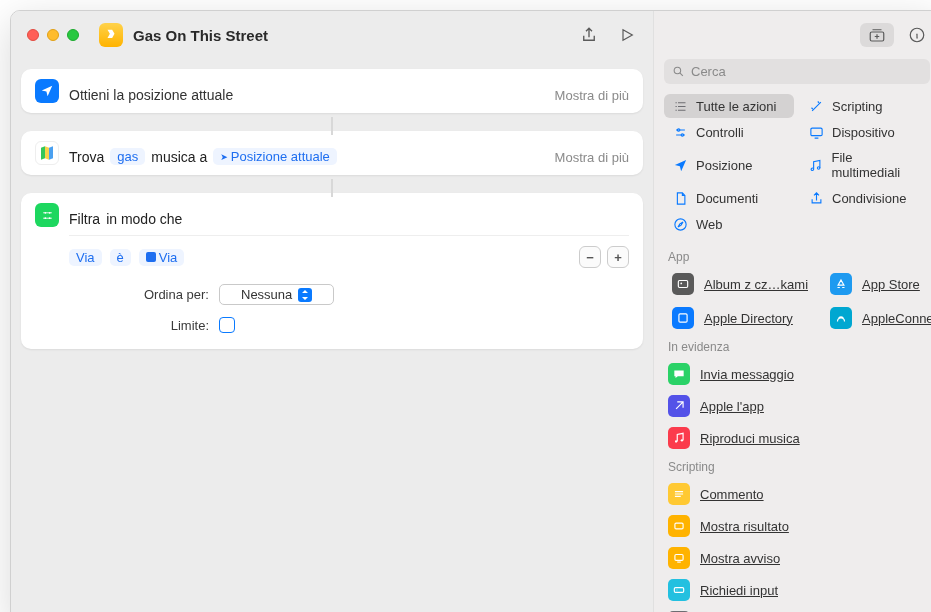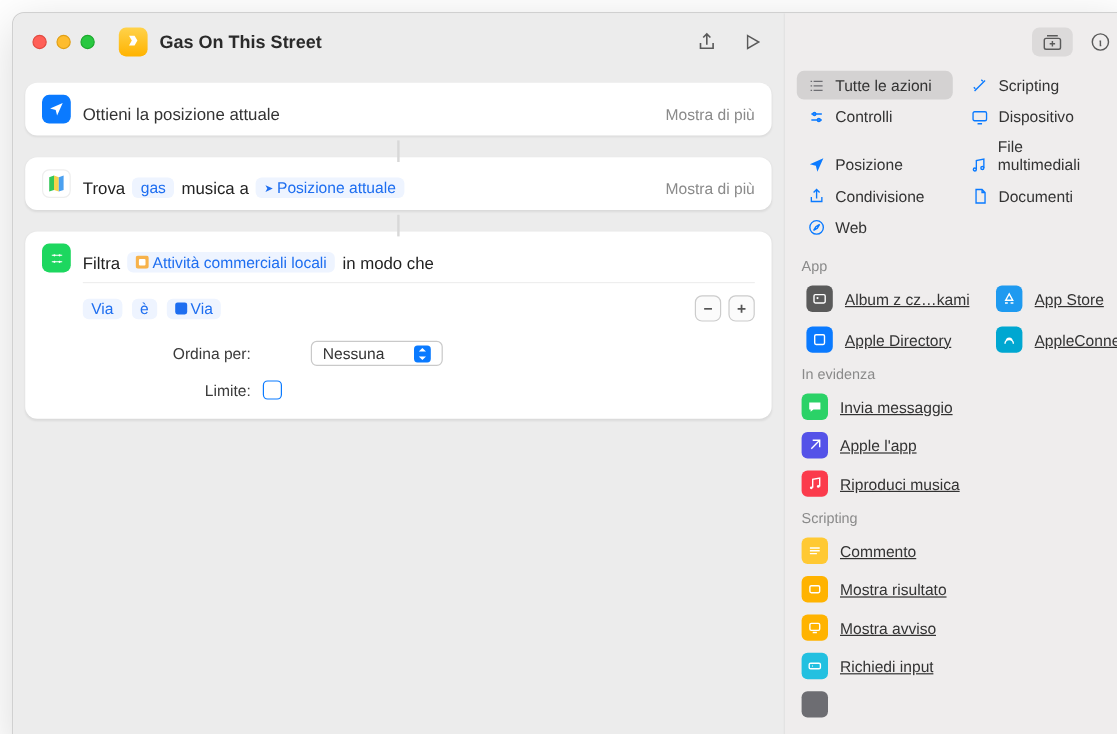--- a/index.html
+++ b/index.html
@@ -26,31 +26,31 @@
     .token { background: #eef4ff; color: #1e6ef0; border-radius: 5px; padding: 1px 7px; font-size: 13px; display:inline-flex; align-items:center; gap:3px; }
     .token.var::before { content: ""; width: 10px; height: 10px; background: #1e6ef0; border-radius: 2px; display:inline-block; }
     .token.loc::before { content: "➤"; color: #1e6ef0; font-size: 9px; }
     .filter-body { padding-left: 34px; padding-top: 8px; }
     .filter-row { display:flex; align-items:center; gap:8px; border-top:1px solid #eee; padding:10px 0; }
     .filter-row .token { font-size: 13px; }
     .row-buttons { margin-left:auto; display:flex; gap:6px; }
     .circ-btn { width: 22px; height: 22px; border: 1px solid #ccc; border-radius: 6px; background: #fbfbfb; display:flex; align-items:center; justify-content:center; color:#555; font-weight:600; }
     .field-row { display:flex; align-items:center; gap:10px; padding:6px 0; }
     .field-label { color: #3a3a3a; width: 140px; text-align:right; }
-    .select { border: 1px solid #c9c9c9; border-radius: 5px; padding: 2px 9px; background: #fff; display:flex; align-items:center; gap:6px; min-width: 110px; margin-left: 40px; }
+    .select { border: 1px solid #c9c9c9; border-radius: 5px; padding: 2px 21px; background: #fff; display:flex; align-items:center; gap:6px; min-width: 110px; }
     .select-caret { width: 14px; height: 14px; background: #0a7aff; border-radius: 3px; display:flex; align-items:center; justify-content:center; color:#fff; font-size:8px; margin-left:auto; }
     .checkbox { width: 16px; height: 16px; border: 1.5px solid #0a7aff; border-radius: 4px; }
     .black-text { color: #222; font-weight: 500; }
 
     .sidebar { width: 287px; background: #efeded; border-left: 1px solid #e0e0e0; display:flex; flex-direction:column; overflow:hidden; }
     .sb-top { height:48px; display:flex; align-items:center; justify-content:flex-end; gap:14px; padding: 0 14px; color:#5a5a5a; }
     .sb-top .lib-icon { background: rgba(0,0,0,0.08); border-radius:6px; padding:4px 8px; }
     .search { margin: 0 10px 10px; background: #e2e0e0; border-radius: 6px; padding: 5px 8px; display:flex; align-items:center; gap:6px; color:#8a8a8a; }
     .cats { display:grid; grid-template-columns: 1fr 1fr; gap: 2px 6px; padding: 0 10px 8px; }
-    .cat { display:flex; align-items:flex-end; gap:8px; padding: 4px 8px; border-radius: 6px; font-size:13px; color:#333; }
+    .cat { display:flex; align-items:center; gap:8px; padding: 4px 8px; border-radius: 6px; font-size:13px; color:#333; }
     .cat.sel { background: #d4d2d2; }
     .cat-icon { width:16px; height:16px; display:flex; align-items:center; justify-content:center; font-size:13px; }
     .section-label { padding: 6px 14px 4px; color:#8a8a8a; font-size:12px; font-weight:500; }
     .list { padding: 0 6px; }
     .list-item { display:flex; align-items:center; gap:10px; padding: 5px 8px; border-radius:6px; font-size:13px; color:#333;text-decoration:underline; }
     .li-icon { width:22px; height:22px; border-radius:5px; display:flex; align-items:center; justify-content:center; color:#fff; font-size:12px; flex-shrink:0; }
     .truncate { white-space:nowrap; overflow:hidden; text-overflow:ellipsis; }
     .app-row { display:grid; grid-template-columns: 1fr 1fr; gap: 2px 6px; padding: 0 10px; }
     svg { display:block; }
   </style>
@@ -127,27 +127,20 @@
             <svg width="13" height="13" viewBox="0 0 24 24">
                 <circle cx="8" cy="7" r="1.6" fill="#fff"></circle>
                 <circle cx="16" cy="7" r="1.6" fill="#fff"></circle>
                 <circle cx="8" cy="17" r="1.6" fill="#fff"></circle>
                 <circle cx="16" cy="17" r="1.6" fill="#fff"></circle>
                 <path stroke="#fff" stroke-width="1.6" d="M4 7h16M4 17h16"></path>
               </svg>
           </div>
           <div class="card-title">
             <span class="black-text">Filtra</span>
-            <span class="token">
-              <svg width="11" height="11" viewBox="0 0 24 24">
-                  <rect width="24" height="24" rx="5" fill="#f7b24a"></rect>
-                  <rect x="6" y="6" width="12" height="12" rx="2" fill="#fff"></rect>
-                </svg>
-              <span>Attività commerciali locali</span>
-            </span>
             <span class="black-text">in modo che</span>
           </div>
         </div>
         <div class="filter-body">
           <div class="filter-row">
             <span class="token">Via</span>
             <span class="token">è</span>
             <span class="token var">Via</span>
             <div class="row-buttons">
               <div class="circ-btn">−</div>
@@ -184,20 +177,27 @@
             <path d="M12 9v6M9 12h6"></path>
           </svg>
       </div>
       <div>
         <svg width="18" height="18" viewBox="0 0 24 24" fill="none" stroke="#5a5a5a" stroke-width="1.6">
             <circle cx="12" cy="12" r="9"></circle>
             <path d="M12 8h.01M11 11h1v5h1"></path>
           </svg>
       </div>
     </div>
+    <div class="search">
+      <svg width="13" height="13" viewBox="0 0 24 24" fill="none" stroke="#8a8a8a" stroke-width="2">
+          <circle cx="10" cy="10" r="6"></circle>
+          <path d="M20 20l-5.5-5.5"></path>
+        </svg>
+      <span>Cerca</span>
+    </div>
     <div class="cats" id="cats">
         <div class="cat sel">
           <span class="cat-icon">
             <svg width="15" height="15" viewBox="0 0 24 24">
               <path stroke="#6d6d72" fill="none" stroke-width="1.8" d="M4 6h2M8 6h12M4 12h2M8 12h12M4 18h2M8 18h12"></path>
             </svg>
           </span>
           <span>Tutte le azioni</span>
         </div>
         <div class="cat">
@@ -241,32 +241,32 @@
               <path stroke="#0a7aff" fill="none" stroke-width="1.8" d="M9 18V6l10-2v12"></path>
               <circle cx="7" cy="18" r="2" stroke="#0a7aff" fill="none" stroke-width="1.8"></circle>
               <circle cx="17" cy="16" r="2" stroke="#0a7aff" fill="none" stroke-width="1.8"></circle>
             </svg>
           </span>
           <span>File multimediali</span>
         </div>
         <div class="cat">
           <span class="cat-icon">
             <svg width="15" height="15" viewBox="0 0 24 24">
+              <path stroke="#0a7aff" fill="none" stroke-width="1.8" d="M7 3h8l4 4v14H7zM15 3v4h4"></path>
+            </svg>
+          </span>
+          <span>Documenti</span>
+        </div>
+        <div class="cat">
+          <span class="cat-icon">
+            <svg width="15" height="15" viewBox="0 0 24 24">
               <path stroke="#0a7aff" fill="none" stroke-width="1.8" d="M12 3v12M8 7l4-4 4 4M5 13v6h14v-6"></path>
             </svg>
           </span>
           <span>Condivisione</span>
-        </div>
-        <div class="cat">
-          <span class="cat-icon">
-            <svg width="15" height="15" viewBox="0 0 24 24">
-              <path stroke="#0a7aff" fill="none" stroke-width="1.8" d="M7 3h8l4 4v14H7zM15 3v4h4"></path>
-            </svg>
-          </span>
-          <span>Documenti</span>
         </div>
         <div class="cat">
           <span class="cat-icon">
             <svg width="15" height="15" viewBox="0 0 24 24">
               <circle cx="12" cy="12" r="9" stroke="#0a7aff" fill="none" stroke-width="1.8"></circle>
               <path stroke="#0a7aff" fill="none" stroke-width="1.8" d="M8 16l3-5 5-3-3 5z"></path>
             </svg>
           </span>
           <span>Web</span>
         </div>

